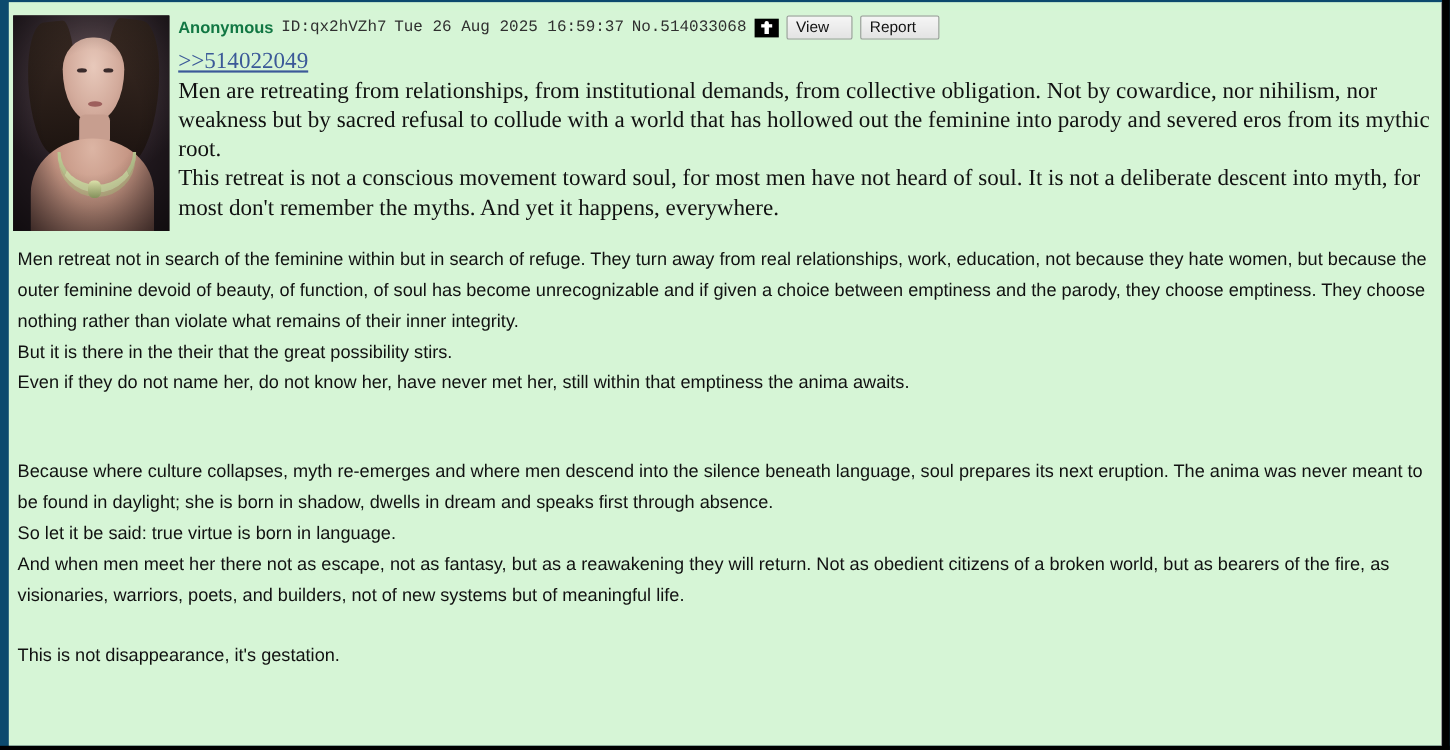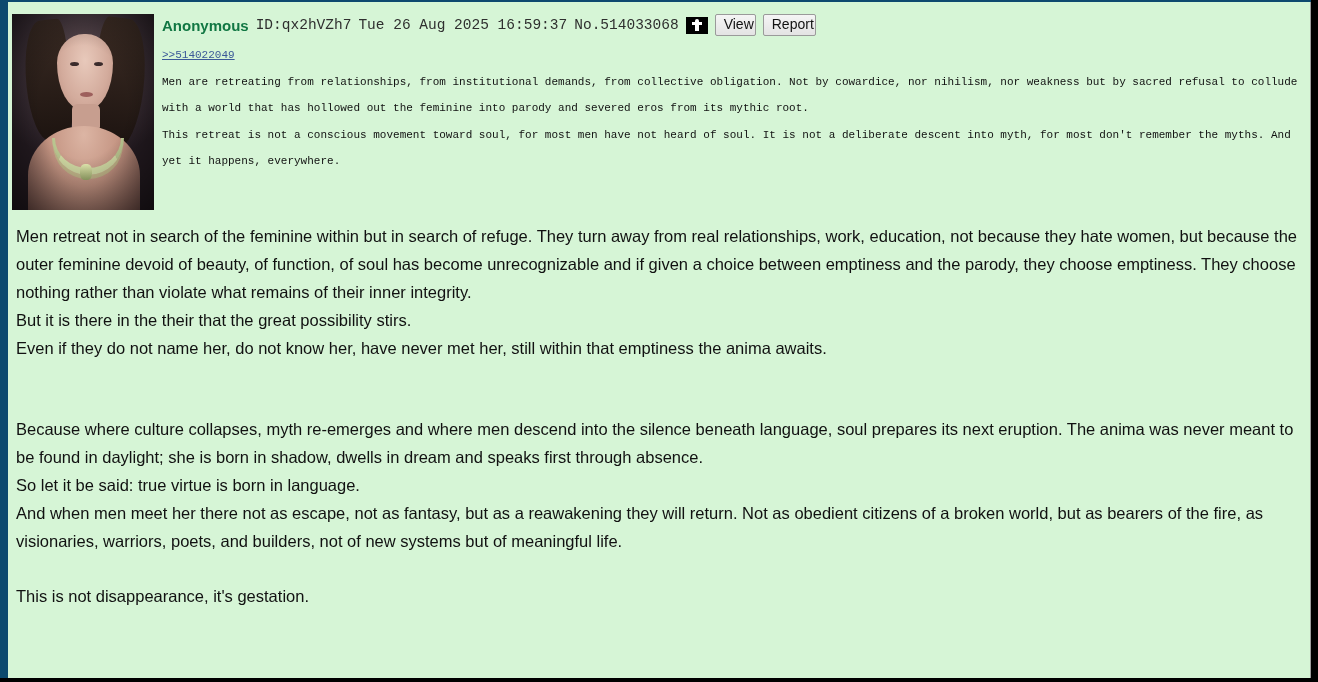--- a/index.html
+++ b/index.html
@@ -206,29 +206,29 @@
     height: 3px;
     background: #ffffff;
   }
   .post-btn {
     font-family: "Liberation Sans", sans-serif;
     font-size: 14px;
     color: #111111;
     background: linear-gradient(180deg, #f5f5f5, #e3e3e3);
     border: 1px solid #9a9a9a;
     border-radius: 2px;
-    padding: 1px 1px 2px 8px;
+    padding: 1px 20px 2px 8px;
     line-height: 17px;
     cursor: pointer;
   }
   .post-message {
     margin-top: 6px;
     color: #111111;
-    font-family: Liberation Mono, monospace;
-    font-size: 11px;
+    font-family: Liberation Serif, serif;
+    font-size: 21px;
     line-height: 26.5px;
   }
   .quotelink {
     color: #3b5998;
     text-decoration: underline;
     cursor: pointer;
   }
   .wrap-block {
     position: absolute;
     left: 8px;

